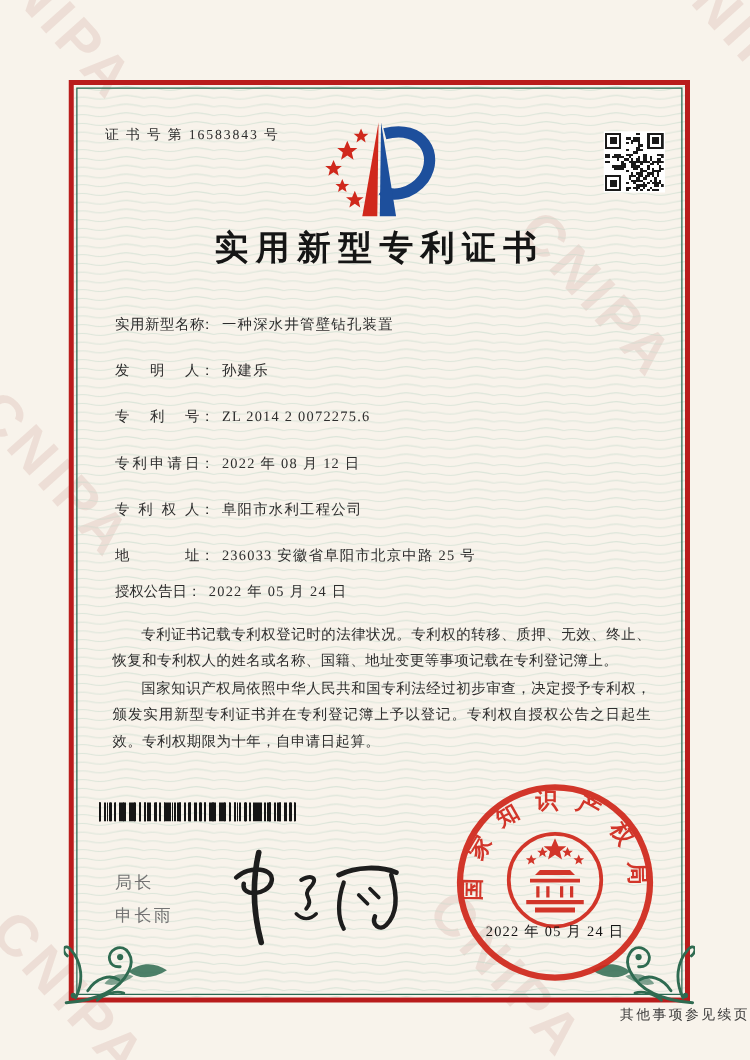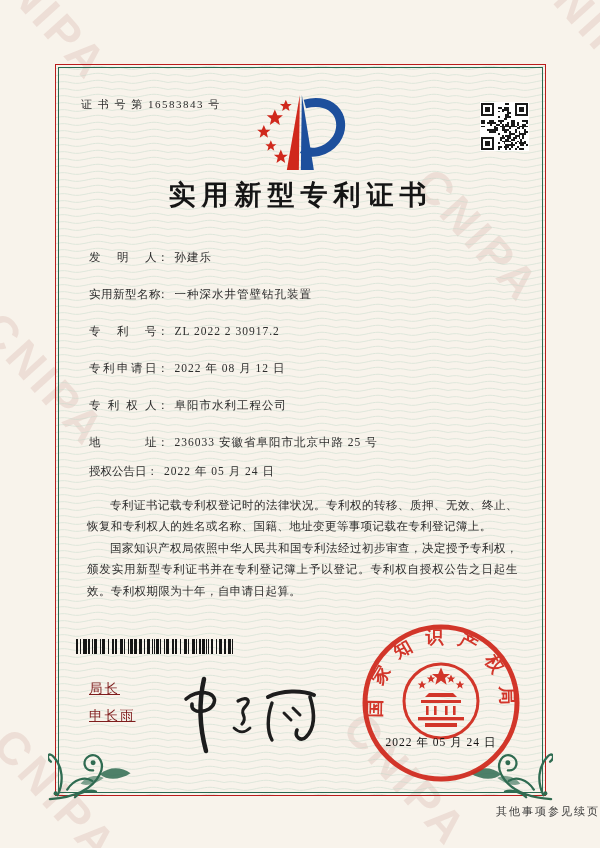--- a/index.html
+++ b/index.html
@@ -18,21 +18,21 @@
   }
   .wm1{left:-34px;top:-14px;}
   .wm2{left:512px;top:-4px;}
   .wm3{left:398px;top:208px;}
   .wm4{left:-36px;top:352px;}
   .wm5{left:-24px;top:768px;}
   .wm6{left:326px;top:752px;}
   
   .cert{
     position:absolute;left:55px;top:64px;width:489px;height:730px;
-    border:1px solid #b91c1c;z-index:2;background:transparent;
+    border:4px solid #b91c1c;z-index:2;background:transparent;
   }
   .cert-inner-line{position:absolute;inset:2px;border:1px solid #2a6a52;pointer-events:none;}
   .waves{position:absolute;inset:0;width:100%;height:100%;opacity:.55;}
   .flourish{position:absolute;width:96px;height:96px;z-index:5;}
   .flourish.bl{left:-8px;bottom:-8px;}
   .flourish.br{right:-8px;bottom:-8px;transform:scaleX(-1);}
   
   .cert-no{position:absolute;left:25px;top:32px;font-size:11px;letter-spacing:1.5px;color:#2b2b2b;z-index:4;}
   .logo{position:absolute;left:50%;top:26px;transform:translateX(-52%);z-index:4;}
   .qr{position:absolute;right:16px;top:37px;width:47px;height:47px;z-index:4;background:#fff;padding:1px;}
@@ -54,23 +54,23 @@
     font-size:11.5px;line-height:1.86;letter-spacing:.4px;color:#2d2d2d;text-align:justify;}
   .paras p{margin:0;text-indent:2em;}
   
   .barcode{
     position:absolute;left:20px;top:574px;width:160px;height:15px;z-index:4;
     background:
       repeating-linear-gradient(90deg,#151515 0 1.5px,rgba(0,0,0,0) 1.5px 4px),
       repeating-linear-gradient(90deg,#151515 0 1px,rgba(0,0,0,0) 1px 6.5px),
       repeating-linear-gradient(90deg,#151515 0 2px,rgba(0,0,0,0) 2px 9px);
   }
-  .signer{position:absolute;left:33px;top:610px;z-index:4;
+  .signer{position:absolute;left:33px;top:624px;z-index:4;
     font-family:"Liberation Sans","DejaVu Sans",sans-serif;
-    font-size:13.5px;line-height:27px;letter-spacing:2px;color:#7f1d1d;text-decoration:underline;}
+    font-size:13.5px;line-height:27px;letter-spacing:2px;color:#737373;}
   .signature{position:absolute;left:108px;top:606px;z-index:6;}
   .seal{position:absolute;left:303px;top:556px;width:164px;height:164px;z-index:6;opacity:.93;}
   .seal-date{position:absolute;left:300px;top:670px;width:170px;text-align:center;
     z-index:7;font-size:11.5px;letter-spacing:1px;color:#141414;}
   .page-info{position:absolute;left:0;right:0;bottom:11px;text-align:center;
     font-size:10.5px;letter-spacing:1px;color:#333;z-index:4;}
   .foot-note{position:absolute;left:0;right:0;top:804px;text-align:right;z-index:3;
     font-size:11px;letter-spacing:2px;color:#3a3a3a;}
 </style>
 </head>
@@ -417,27 +417,27 @@
         <rect x="20" y="24" width="1" height="1"></rect>
         <rect x="21" y="24" width="1" height="1"></rect>
         <rect x="22" y="24" width="1" height="1"></rect>
       </svg>
   </div>
 
   <div class="title">实用新型专利证书</div>
 
   <div class="fields">
     <div class="frow">
+      <span class="flabel">实用新型名称</span><span class="fcolon">：</span><span class="fvalue">一种深水井管壁钻孔装置</span>
+    </div>
+    <div class="frow">
       <span class="flabel">发明人</span><span class="fcolon">：</span><span class="fvalue">孙建乐</span>
     </div>
     <div class="frow">
-      <span class="flabel">实用新型名称</span><span class="fcolon">：</span><span class="fvalue">一种深水井管壁钻孔装置</span>
-    </div>
-    <div class="frow">
-      <span class="flabel">专利号</span><span class="fcolon">：</span><span class="fvalue">ZL 2022 2 30917.2</span>
+      <span class="flabel">专利号</span><span class="fcolon">：</span><span class="fvalue">ZL 2014 2 0072275.6</span>
     </div>
     <div class="frow">
       <span class="flabel">专利申请日</span><span class="fcolon">：</span><span class="fvalue">2022 年 08 月 12 日</span>
     </div>
     <div class="frow">
       <span class="flabel">专利权人</span><span class="fcolon">：</span><span class="fvalue">阜阳市水利工程公司</span>
     </div>
     <div class="frow">
       <span class="flabel">地址</span><span class="fcolon">：</span><span class="fvalue">236033 安徽省阜阳市北京中路 25 号</span>
     </div>

